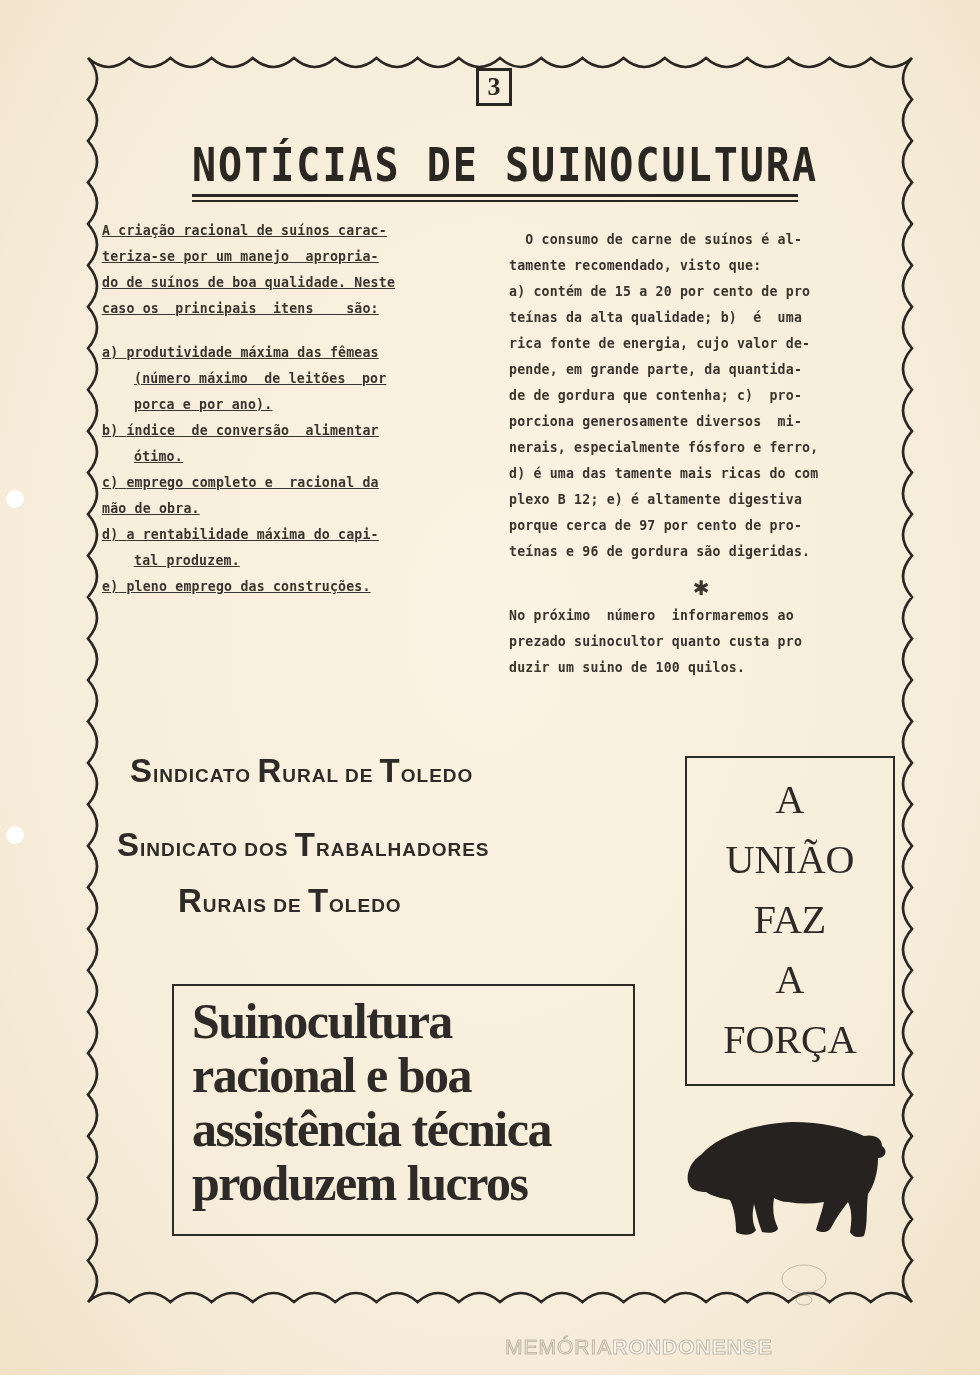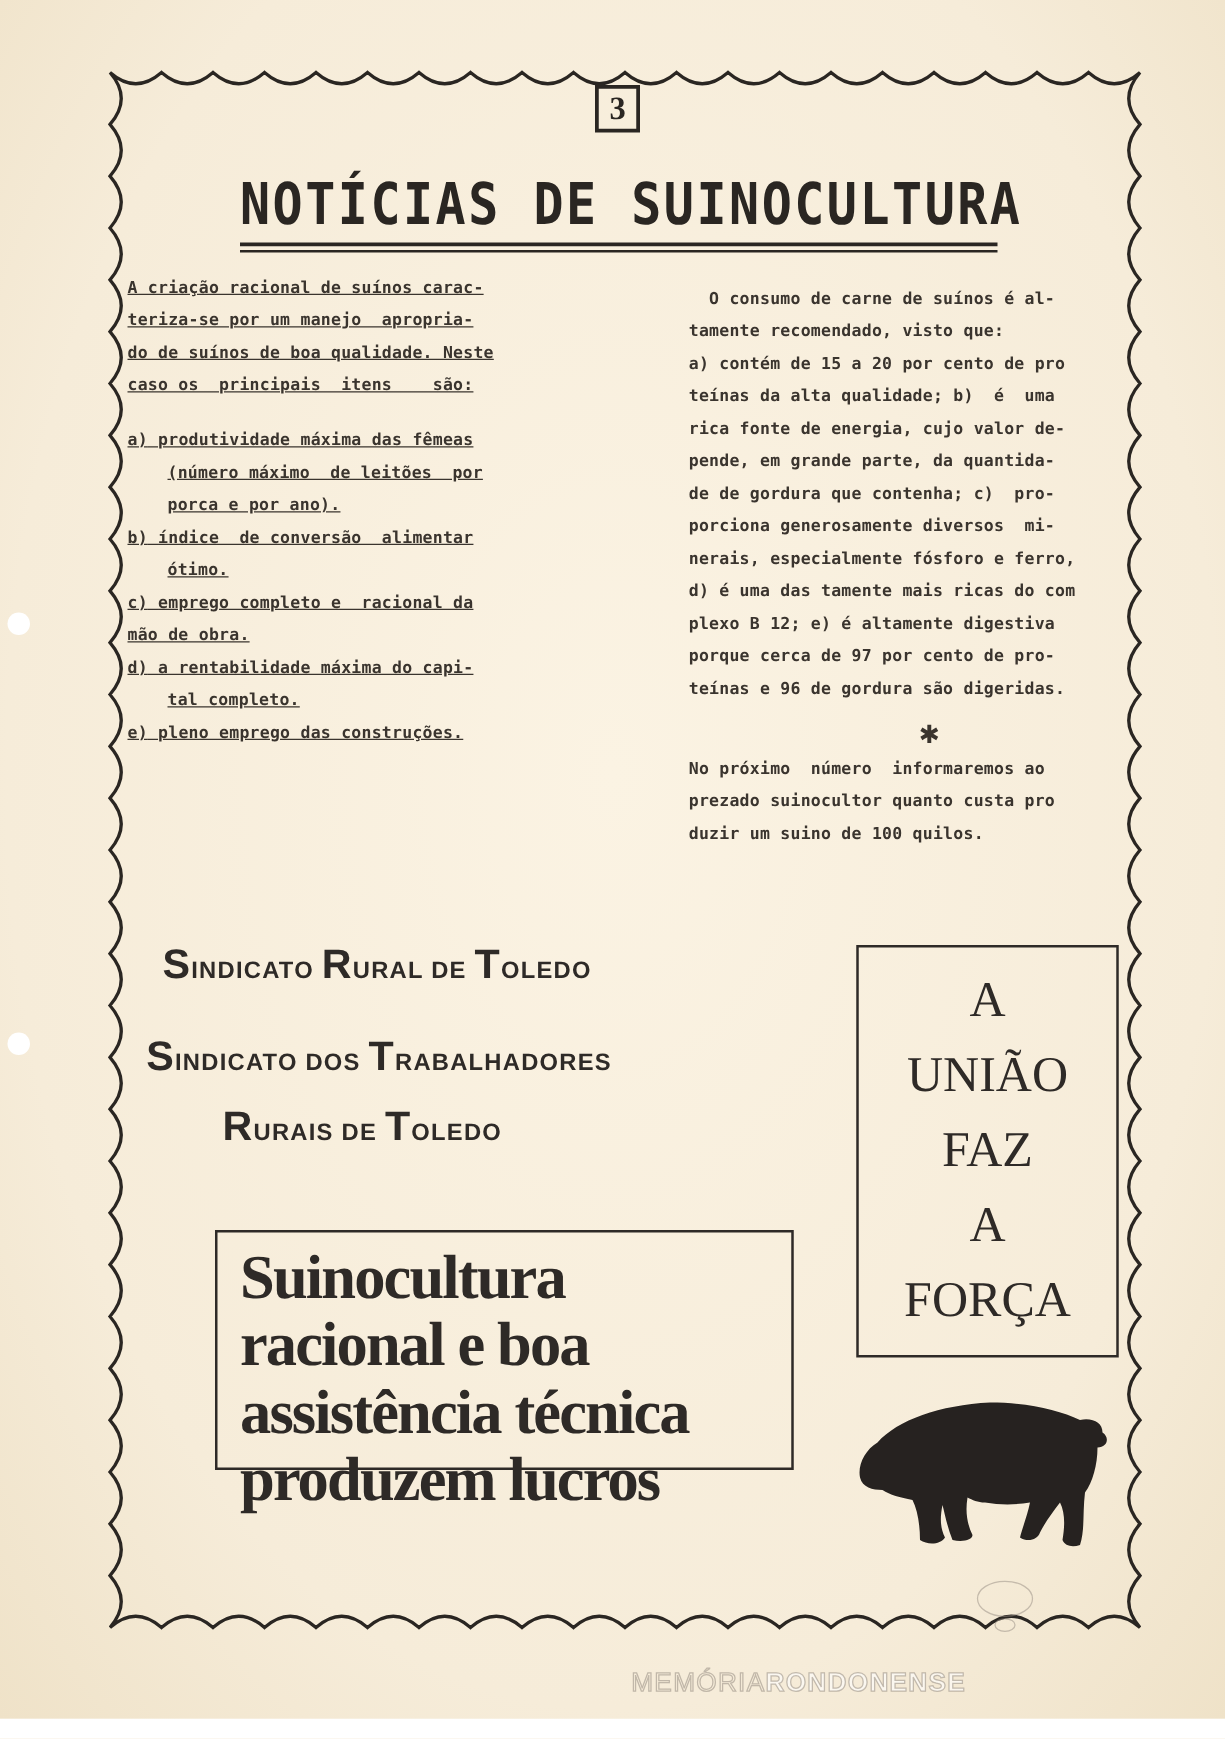--- a/index.html
+++ b/index.html
@@ -28,21 +28,21 @@
     position: absolute; left: 192px; top: 138px; width: 608px;
     font-family: "DejaVu Sans Mono", monospace; font-weight: bold;
     font-size: 40px; letter-spacing: 2px; white-space: nowrap;
     transform: scaleY(1.15); transform-origin: top left;
     color: #2a2622;
   }
   .title-rule { position: absolute; left: 192px; width: 606px; background: #2a2622; }
 
   .col { position: absolute; font-size: 13.2px; line-height: 26px; font-weight: bold; color: #3a342e; letter-spacing: 0.2px; }
   .col-left { left: 102px; top: 218px; width: 370px; text-decoration: underline; }
-  .col-right { left: 509px; top: 227px; width: 385px; margin-left: 42px; }
+  .col-right { left: 509px; top: 227px; width: 385px; }
   .col .line { display: block; white-space: pre; }
   .indent { padding-left: 32px; }
   .gap { height: 18px; }
   .asterisk { text-align: center; font-size: 26px; line-height: 30px; margin: 6px 0 2px; font-weight: bold; }
 
   .org {
     position: absolute; font-family: "Liberation Sans", sans-serif; font-weight: bold;
     color: #2e2a27; white-space: nowrap; letter-spacing: 1px;
   }
   .org .big { font-size: 33px; }
@@ -50,21 +50,21 @@
 
   .motto-box {
     position: absolute; left: 685px; top: 756px; width: 210px; height: 330px;
     border: 2px solid #2e2a27; box-sizing: border-box;
     font-family: "Liberation Serif", serif; color: #2e2a27;
     text-align: center; font-size: 40px; line-height: 60px; padding-top: 12px;
   }
   .motto-box div { display: block; }
 
   .ad-box {
-    position: absolute; left: 172px; top: 984px; width: 463px; height: 192px;
+    position: absolute; left: 172px; top: 984px; width: 463px; height: 252px;
     border: 2px solid #2e2a27; box-sizing: border-box;
     font-family: "Liberation Serif", serif; font-weight: bold; color: #2e2a27;
     font-size: 50px; line-height: 54px; padding: 8px 0 0 18px; letter-spacing: -1.5px;
   }
   .ad-box div { white-space: nowrap; }
 
   .pig { position: absolute; left: 682px; top: 1110px; }
 
   .watermark {
     position: absolute; left: 505px; top: 1335px; font-family: "Liberation Sans", sans-serif;
@@ -108,21 +108,21 @@
   <div>
     <span class="line"><span>b)</span> <span>índice  de conversão  alimentar</span></span>
     <span class="line indent">ótimo.</span>
   </div>
   <div>
     <span class="line"><span>c)</span> <span>emprego completo e  racional da</span></span>
     <span class="line">mão de obra.</span>
   </div>
   <div>
     <span class="line"><span>d)</span> <span>a rentabilidade máxima do capi-</span></span>
-    <span class="line indent">tal completo.</span>
+    <span class="line indent">tal produzem.</span>
   </div>
   <div>
     <span class="line"><span>e)</span> <span>pleno emprego das construções.</span></span>
   </div>
 </div>
 
 <div class="col col-right">
   <div>
     <span class="line">  O consumo de carne de suínos é al-</span>
     <span class="line">tamente recomendado, visto que:</span>

